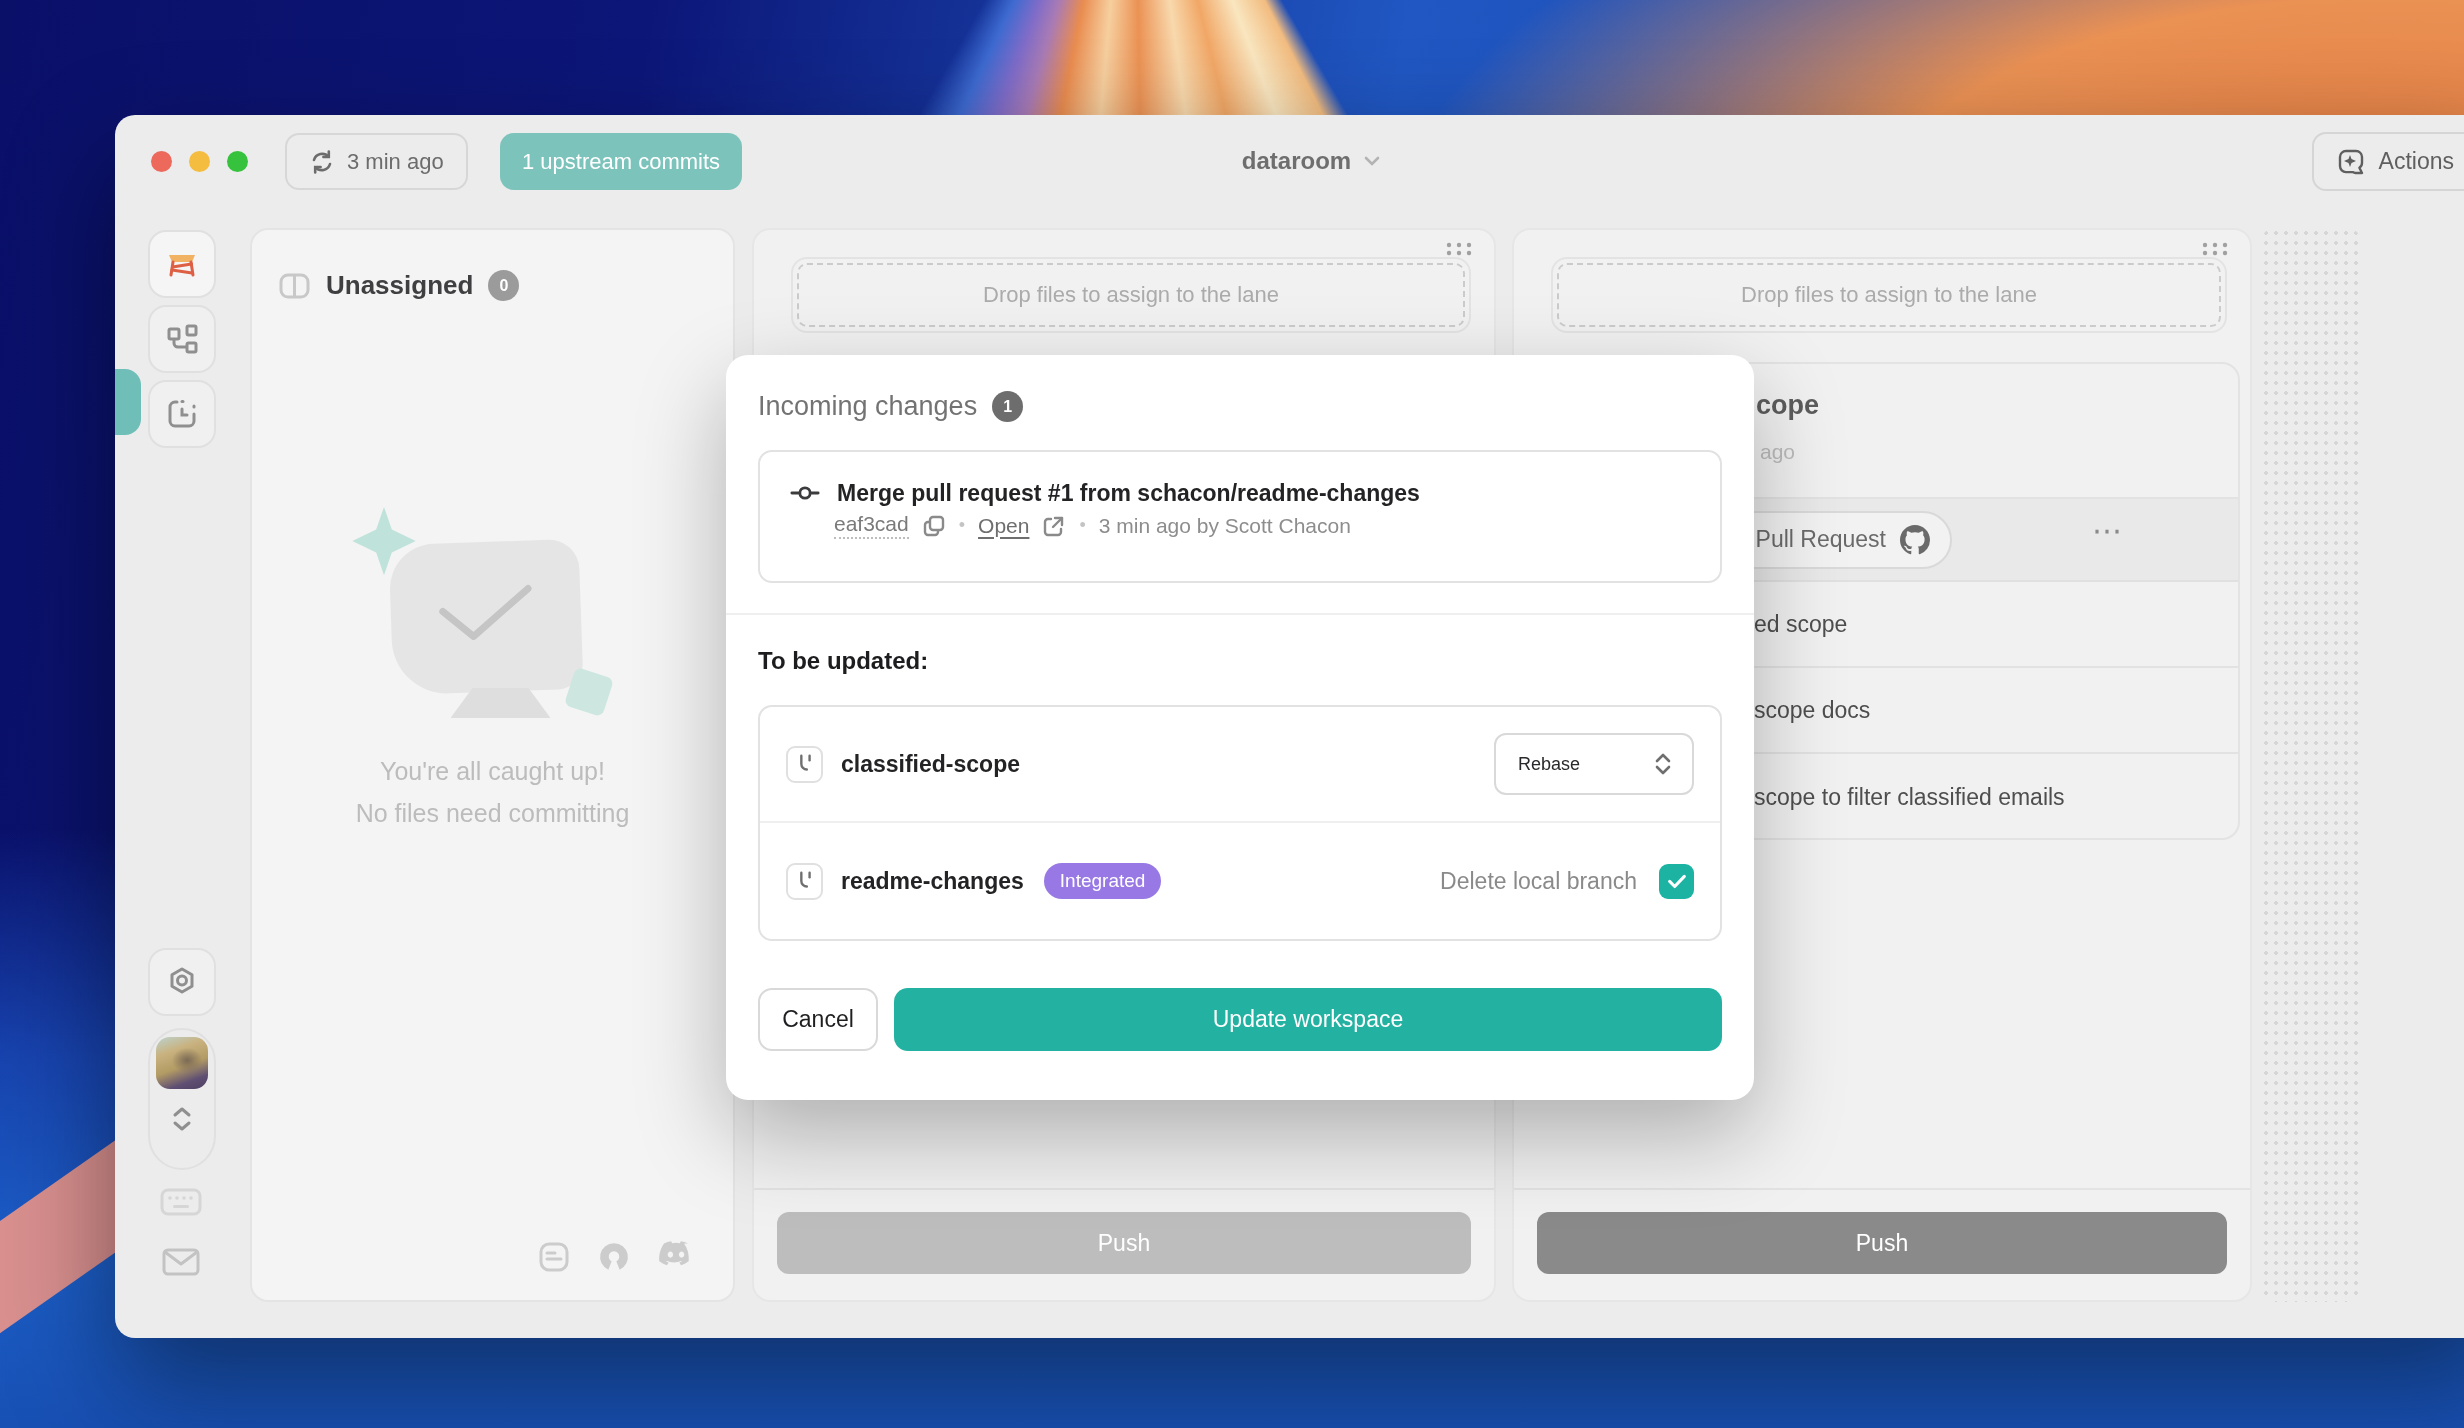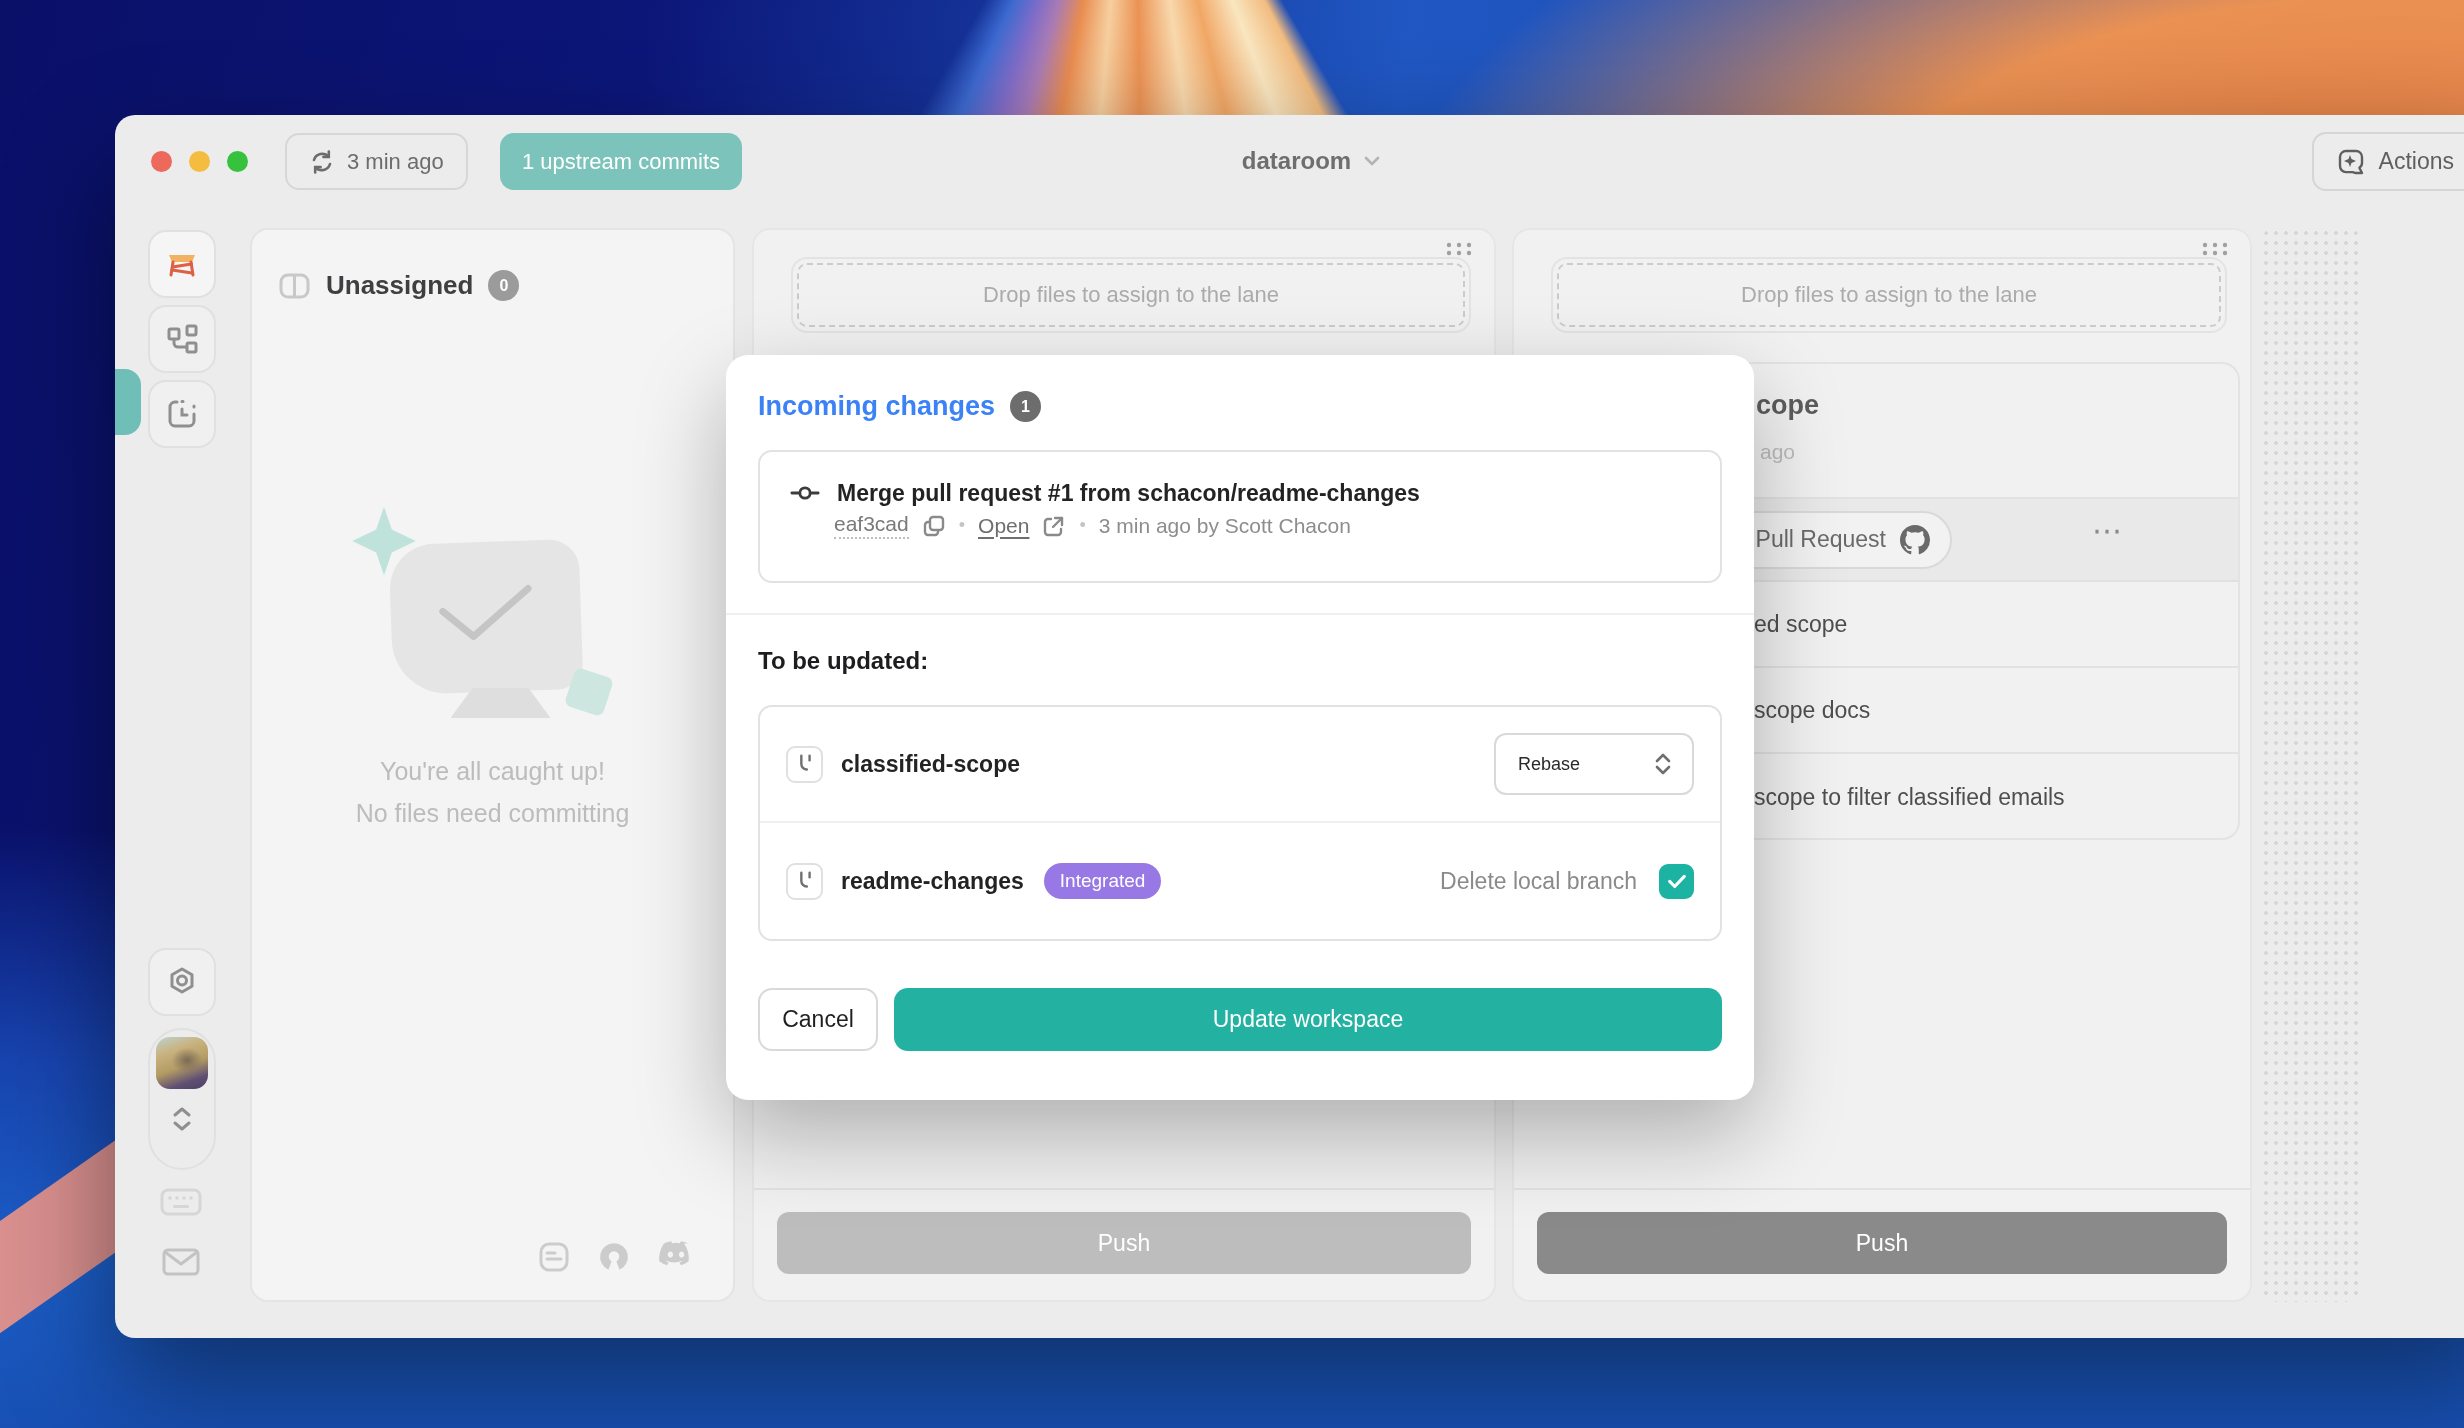--- a/index.html
+++ b/index.html
@@ -123,21 +123,21 @@
 
   
   .dotstrip { position:absolute; left:2146px; top:113px; width:100px; height:1074px;
     background-image:radial-gradient(#d6d6d6 1.6px, rgba(0,0,0,0) 1.6px); background-size:10px 10px;
     border-radius:14px; }
 
   
   .modal { position:absolute; left:611px; top:240px; width:1028px; height:745px; background:#ffffff;
     border-radius:22px; box-shadow:0 35px 90px rgba(0,0,0,.28); z-index:50; }
   .modal-title-row { position:absolute; left:32px; top:36px; display:flex; align-items:center; gap:15px; }
-  .modal-title { font-size:27px; font-weight:700; color:#3b82f6; }
+  .modal-title { font-size:27px; font-weight:400; color:#737373; }
   .modal-count { min-width:31px; height:31px; border-radius:16px; background:#6d6d6d; color:#fff;
     font-size:16px; font-weight:700; display:flex; align-items:center; justify-content:center; }
   .pr-card { position:absolute; left:32px; top:95px; width:964px; height:133px;
     border:2px solid #e2e2e2; border-radius:14px; padding:26px 30px; }
   .pr-line1 { display:flex; align-items:center; gap:17px; color:#232325; font-size:23px; font-weight:600; }
   .pr-line1 svg { color:#3c3c3e; flex:none; }
   .pr-line2 { display:flex; align-items:center; gap:13px; margin:4px 0 0 44px; font-size:21px; color:#8d8d8d; }
   .pr-sha { color:#7a7a7a; border-bottom:2px dotted #bdbdbd; padding-bottom:1px; }
   .pr-open { color:#6e6e6e; text-decoration:underline; text-underline-offset:4px; }
   .pr-dot { color:#c4c4c4; font-size:18px; }

